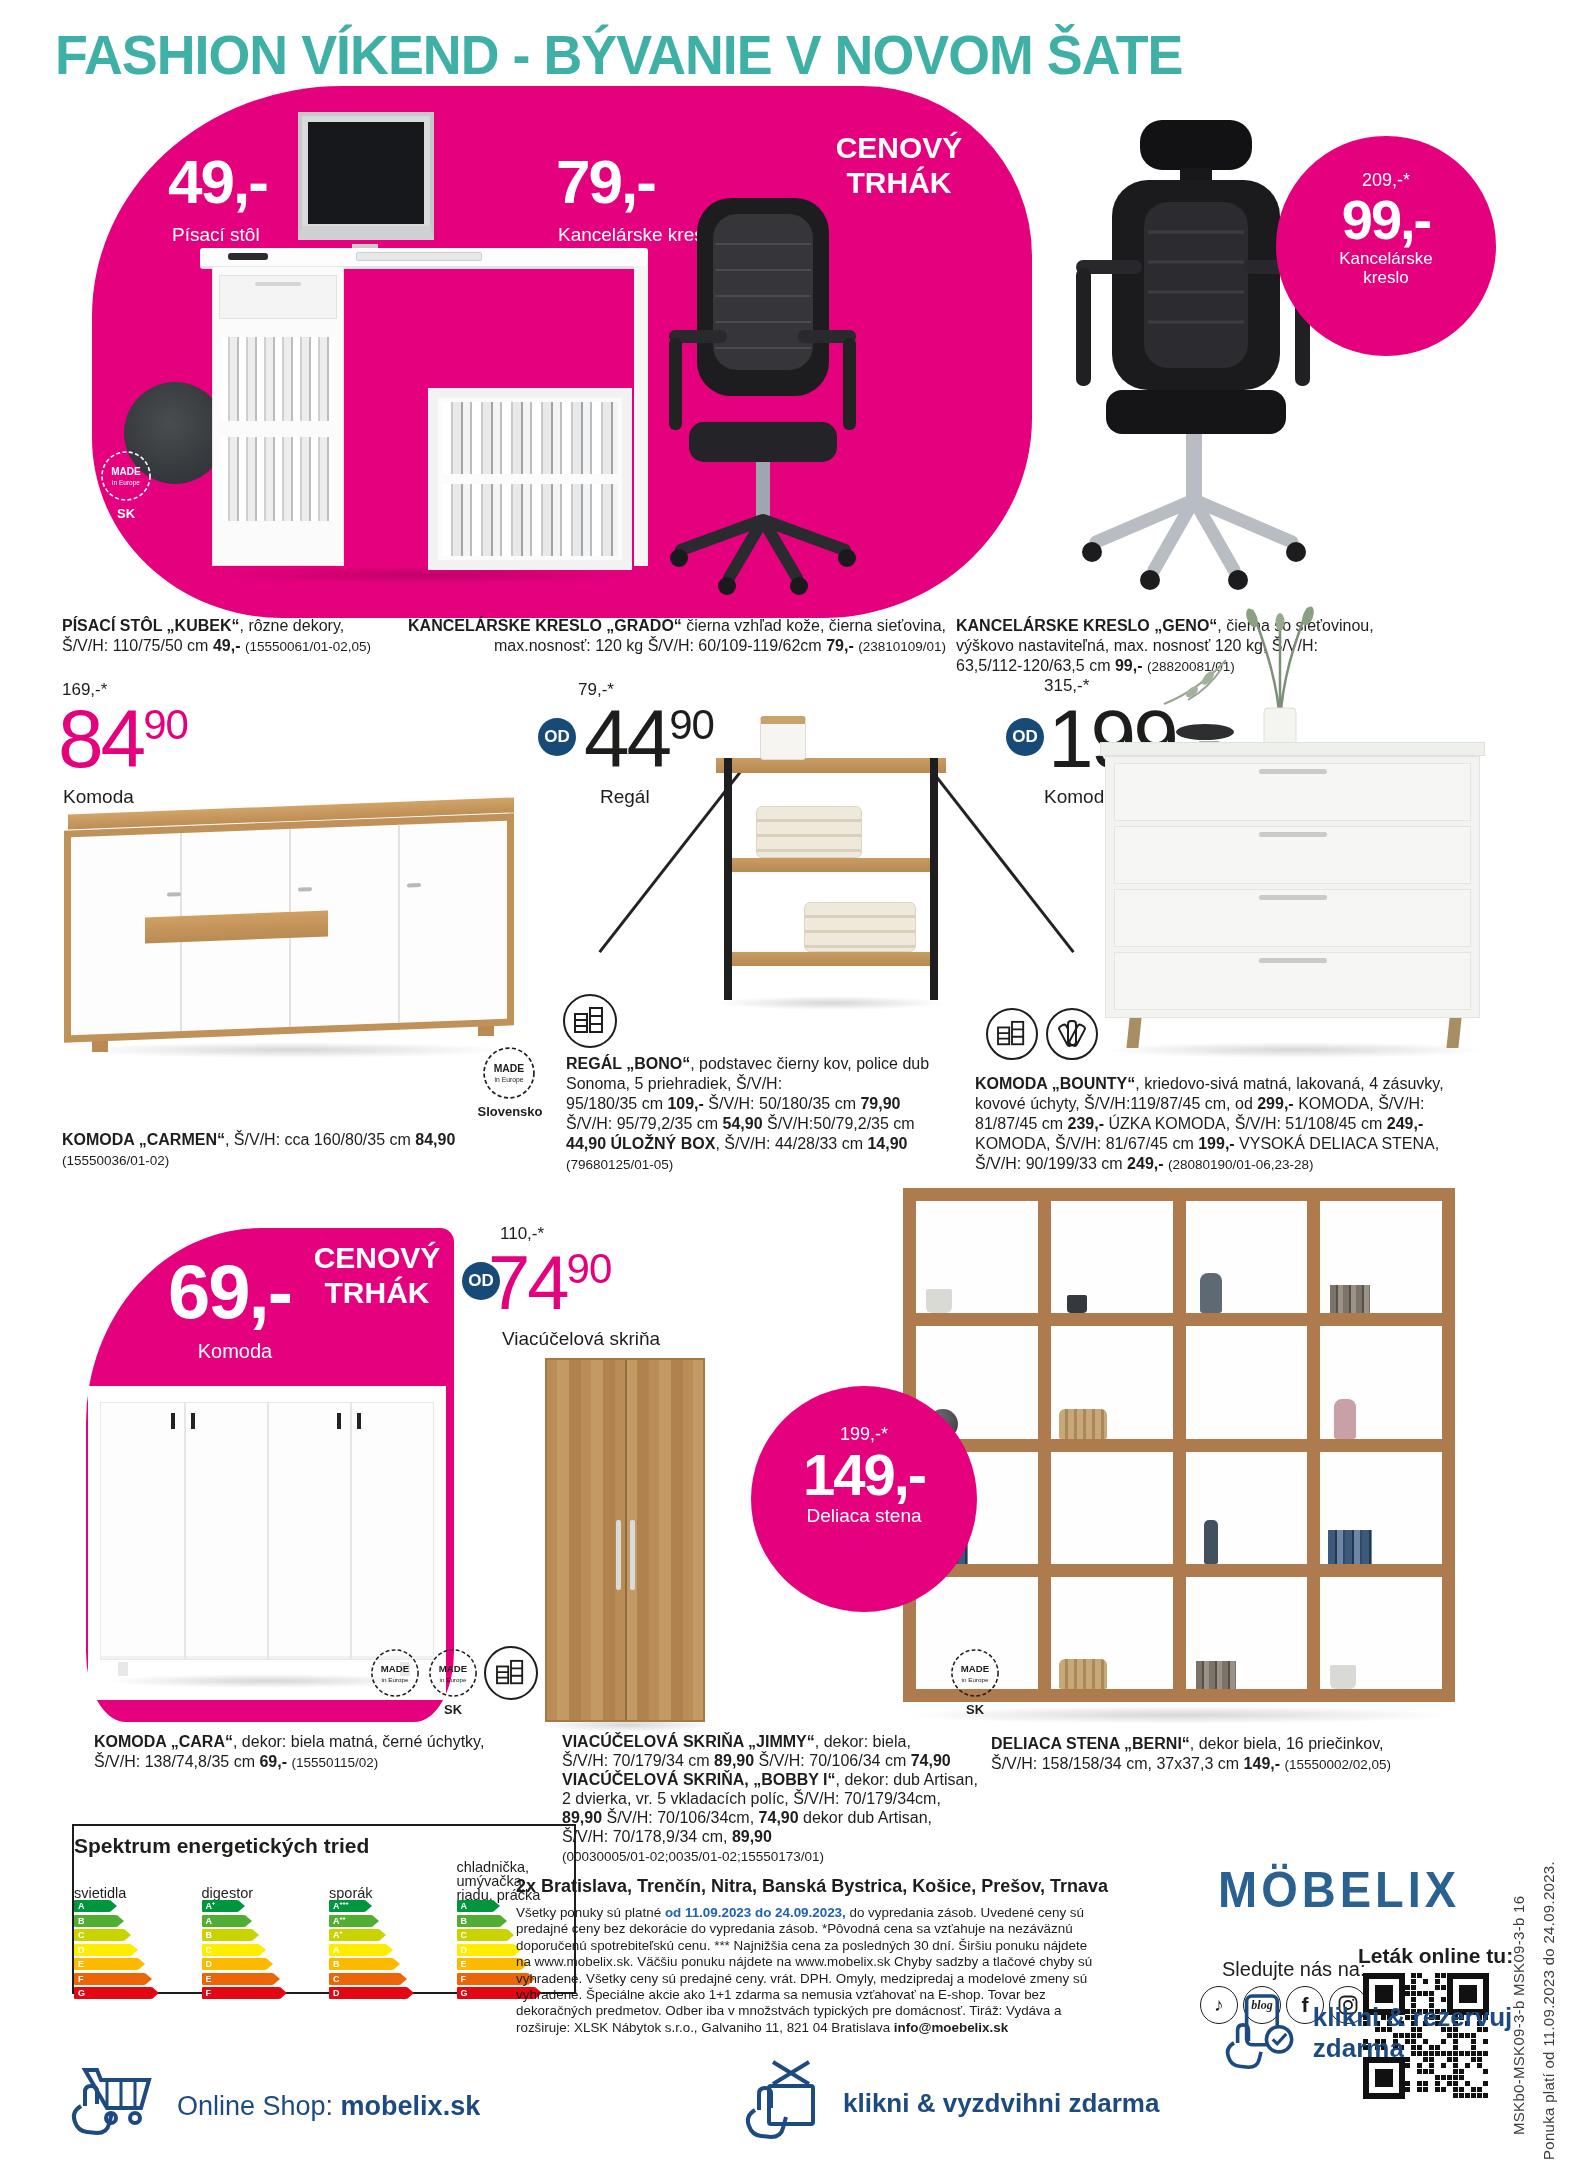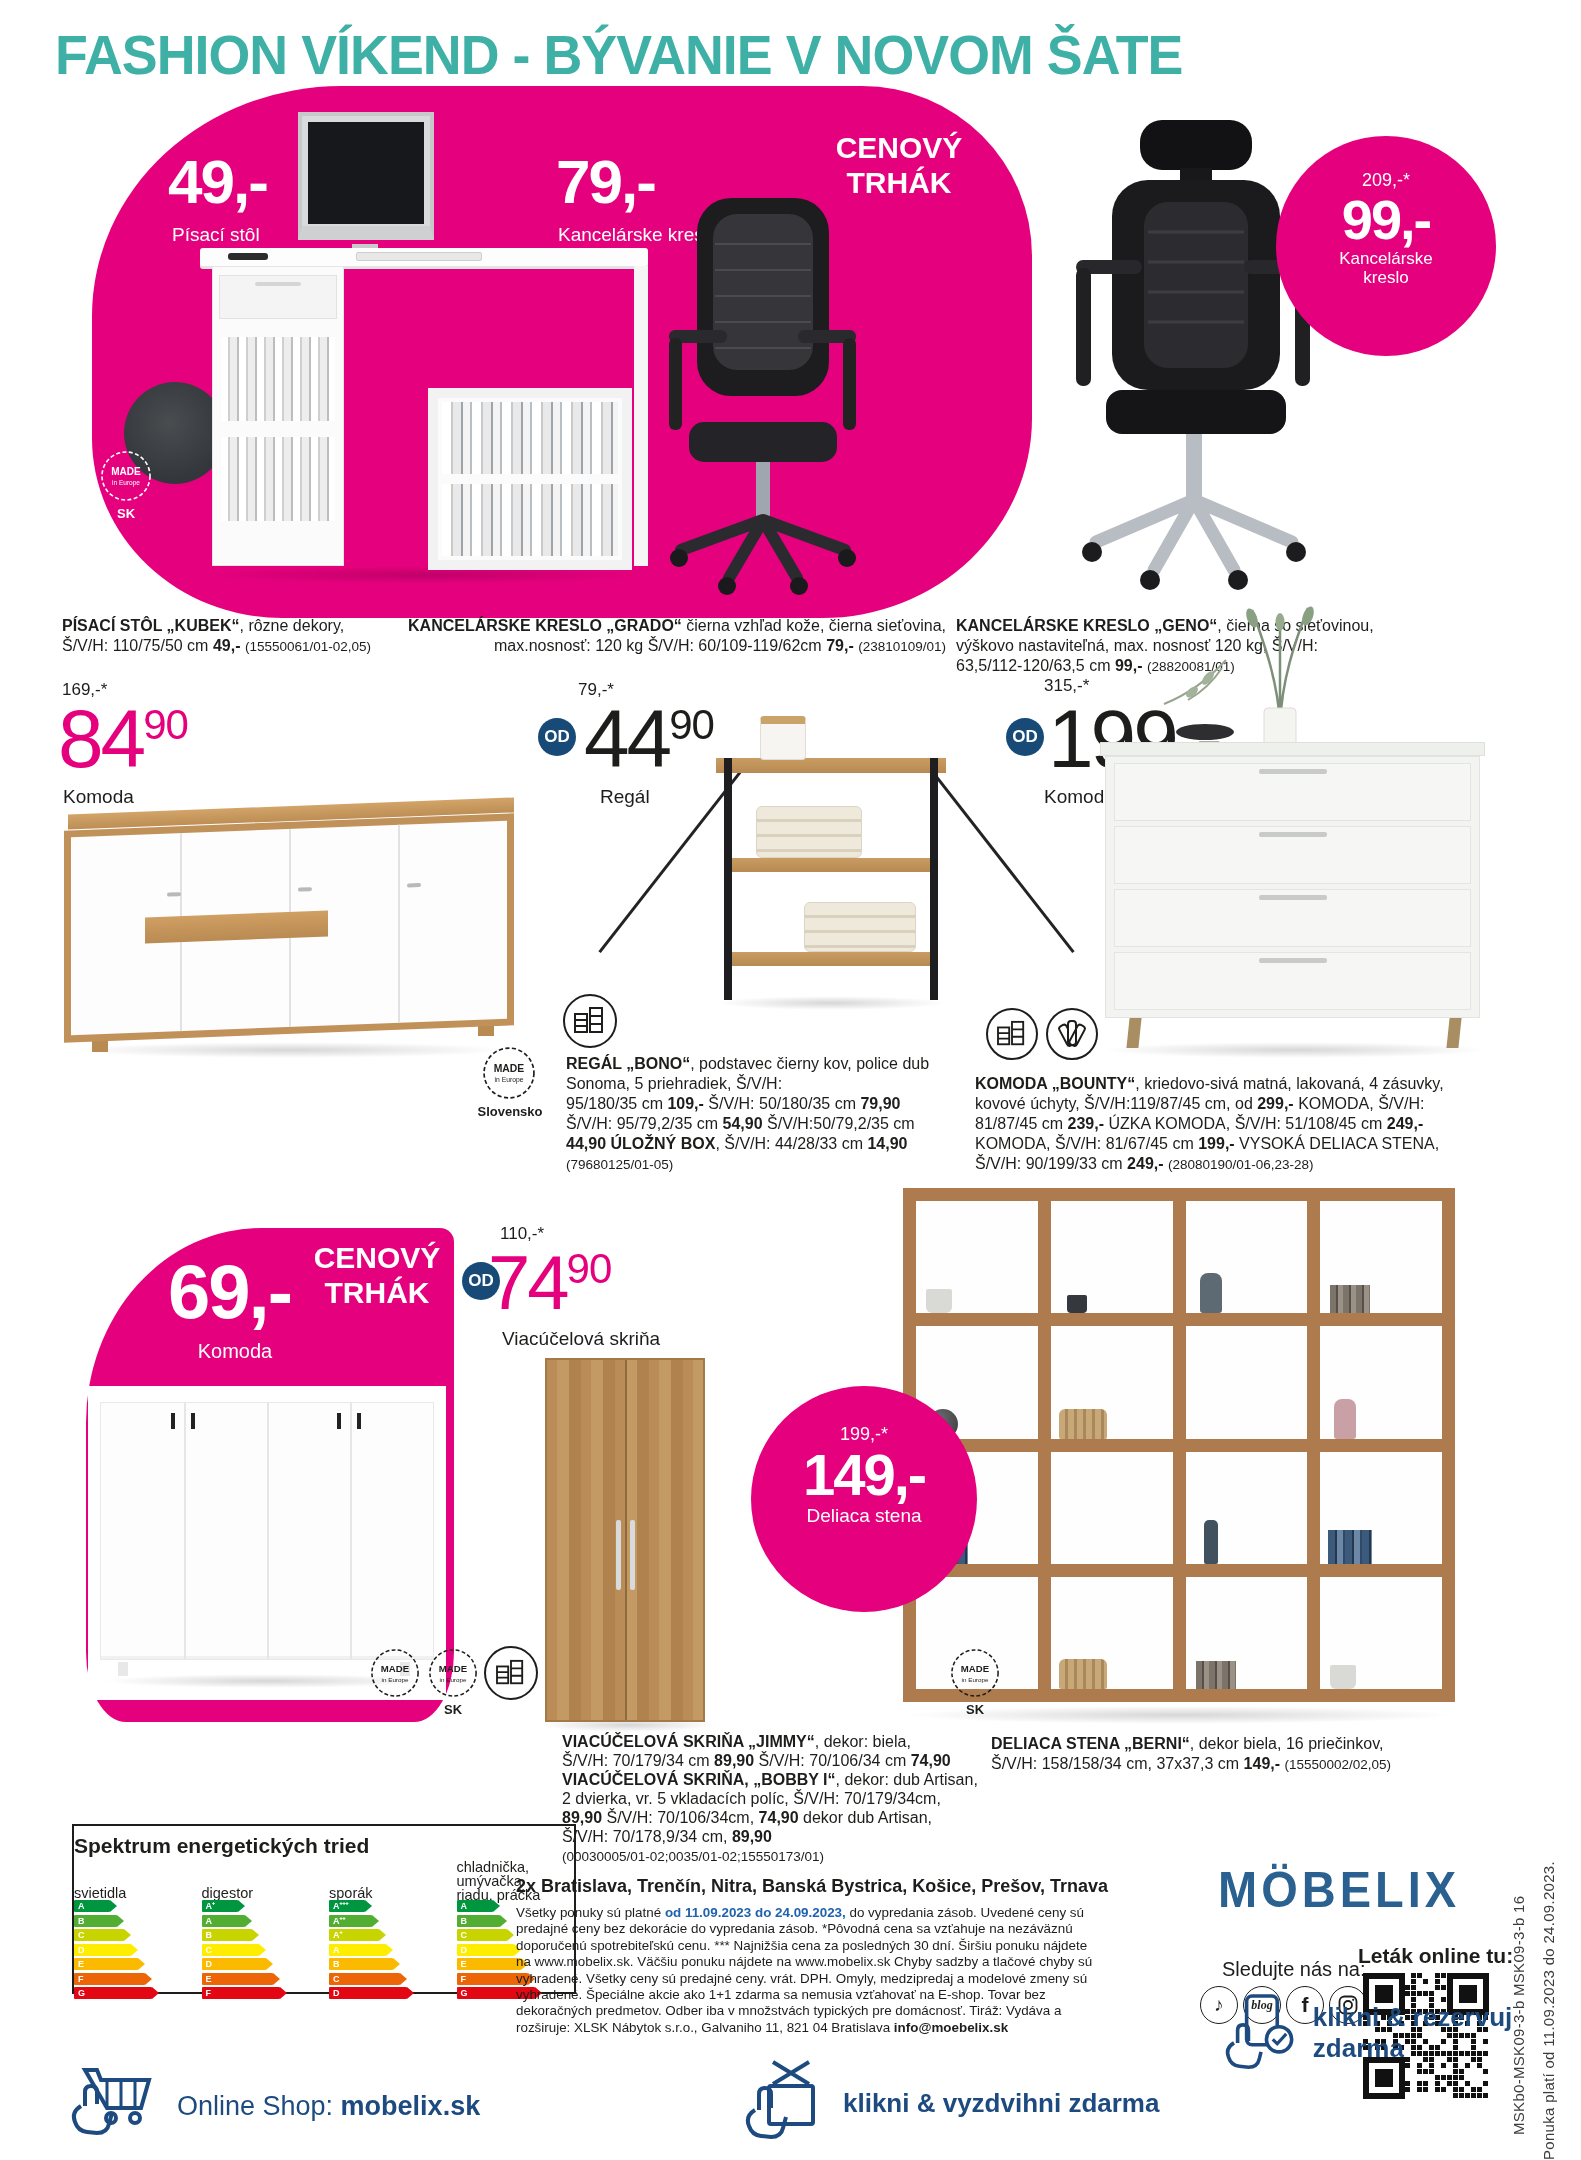--- a/index.html
+++ b/index.html
@@ -347,20 +347,22 @@
       <g transform="rotate(-28 15 26)">
           <rect x="11" y="4" width="8" height="22" rx="3"></rect>
         </g>
       <rect x="11" y="2" width="8" height="24" rx="3" fill="#fff"></rect>
       <g transform="rotate(28 15 26)">
           <rect x="11" y="4" width="8" height="22" rx="3"></rect>
         </g>
     </svg>
   </div>
 
+  <div class="abs seg" style="left:62px;top:1130px;width:480px"><span class="sb">KOMODA „CARMEN“</span><span>, Š/V/H: cca 160/80/35 cm </span><span class="sb">84,90</span><span>
+</span><span class="ss">(15550036/01-02)</span></div>
   <div class="abs seg" style="left:566px;top:1054px;width:400px"><span class="sb">REGÁL „BONO“</span><span>, podstavec čierny kov, police dub
 Sonoma, 5 priehradiek, Š/V/H:
 95/180/35 cm </span><span class="sb">109,-</span><span> Š/V/H: 50/180/35 cm </span><span class="sb">79,90</span><span>
 Š/V/H: 95/79,2/35 cm </span><span class="sb">54,90</span><span> Š/V/H:50/79,2/35 cm
 </span><span class="sb">44,90 ÚLOŽNÝ BOX</span><span>, Š/V/H: 44/28/33 cm </span><span class="sb">14,90</span><span>
 </span><span class="ss">(79680125/01-05)</span></div>
   <div class="abs seg" style="left:975px;top:1074px;width:520px"><span class="sb">KOMODA „BOUNTY“</span><span>, kriedovo-sivá matná, lakovaná, 4 zásuvky,
 kovové úchyty, Š/V/H:119/87/45 cm, od </span><span class="sb">299,-</span><span> KOMODA, Š/V/H:
 81/87/45 cm </span><span class="sb">239,-</span><span> ÚZKA KOMODA, Š/V/H: 51/108/45 cm </span><span class="sb">249,-</span><span>
 KOMODA, Š/V/H: 81/67/45 cm </span><span class="sb">199,-</span><span> VYSOKÁ DELIACA STENA,
@@ -484,20 +486,22 @@
   </div>
   <div class="abs made dark" style="left:950px;top:1648px;width:50px;z-index:3">
     <svg width="50" height="50" viewBox="0 0 52 52">
       <circle cx="26" cy="26" r="24" fill="none" stroke="#1d1d1b" stroke-width="1.6" stroke-dasharray="4 2.4"></circle>
       <text x="26" y="25" text-anchor="middle" font-size="10" font-weight="bold" fill="#1d1d1b" font-family="Liberation Serif,serif">MADE</text>
       <text x="26" y="35" text-anchor="middle" font-size="6.5" fill="#1d1d1b" font-family="Liberation Serif,serif">in Europe</text>
     </svg>
   </div>
   <div class="abs made-country dark" style="left:950px;top:1702px;width:50px">SK</div>
 
+  <div class="abs seg" style="left:94px;top:1732px;width:450px"><span class="sb">KOMODA „CARA“</span><span>, dekor: biela matná, černé úchytky,
+Š/V/H: 138/74,8/35 cm </span><span class="sb">69,-</span><span> </span><span class="ss">(15550115/02)</span></div>
   <div class="abs seg" style="left:562px;top:1732px;width:430px;line-height:19px"><span class="sb">VIACÚČELOVÁ SKRIŇA „JIMMY“</span><span>, dekor: biela,
 Š/V/H: 70/179/34 cm </span><span class="sb">89,90</span><span> Š/V/H: 70/106/34 cm </span><span class="sb">74,90</span><span>
 </span><span class="sb">VIACÚČELOVÁ SKRIŇA, „BOBBY I“</span><span>, dekor: dub Artisan,
 2 dvierka, vr. 5 vkladacích políc, Š/V/H: 70/179/34cm,
 </span><span class="sb">89,90</span><span> Š/V/H: 70/106/34cm, </span><span class="sb">74,90</span><span> dekor dub Artisan,
 Š/V/H: 70/178,9/34 cm, </span><span class="sb">89,90</span><span>
 </span><span class="ss">(00030005/01-02;0035/01-02;15550173/01)</span></div>
   <div class="abs seg" style="left:991px;top:1734px;width:490px"><span class="sb">DELIACA STENA „BERNI“</span><span>, dekor biela, 16 priečinkov,
 Š/V/H: 158/158/34 cm, 37x37,3 cm </span><span class="sb">149,-</span><span> </span><span class="ss">(15550002/02,05)</span></div>
 

